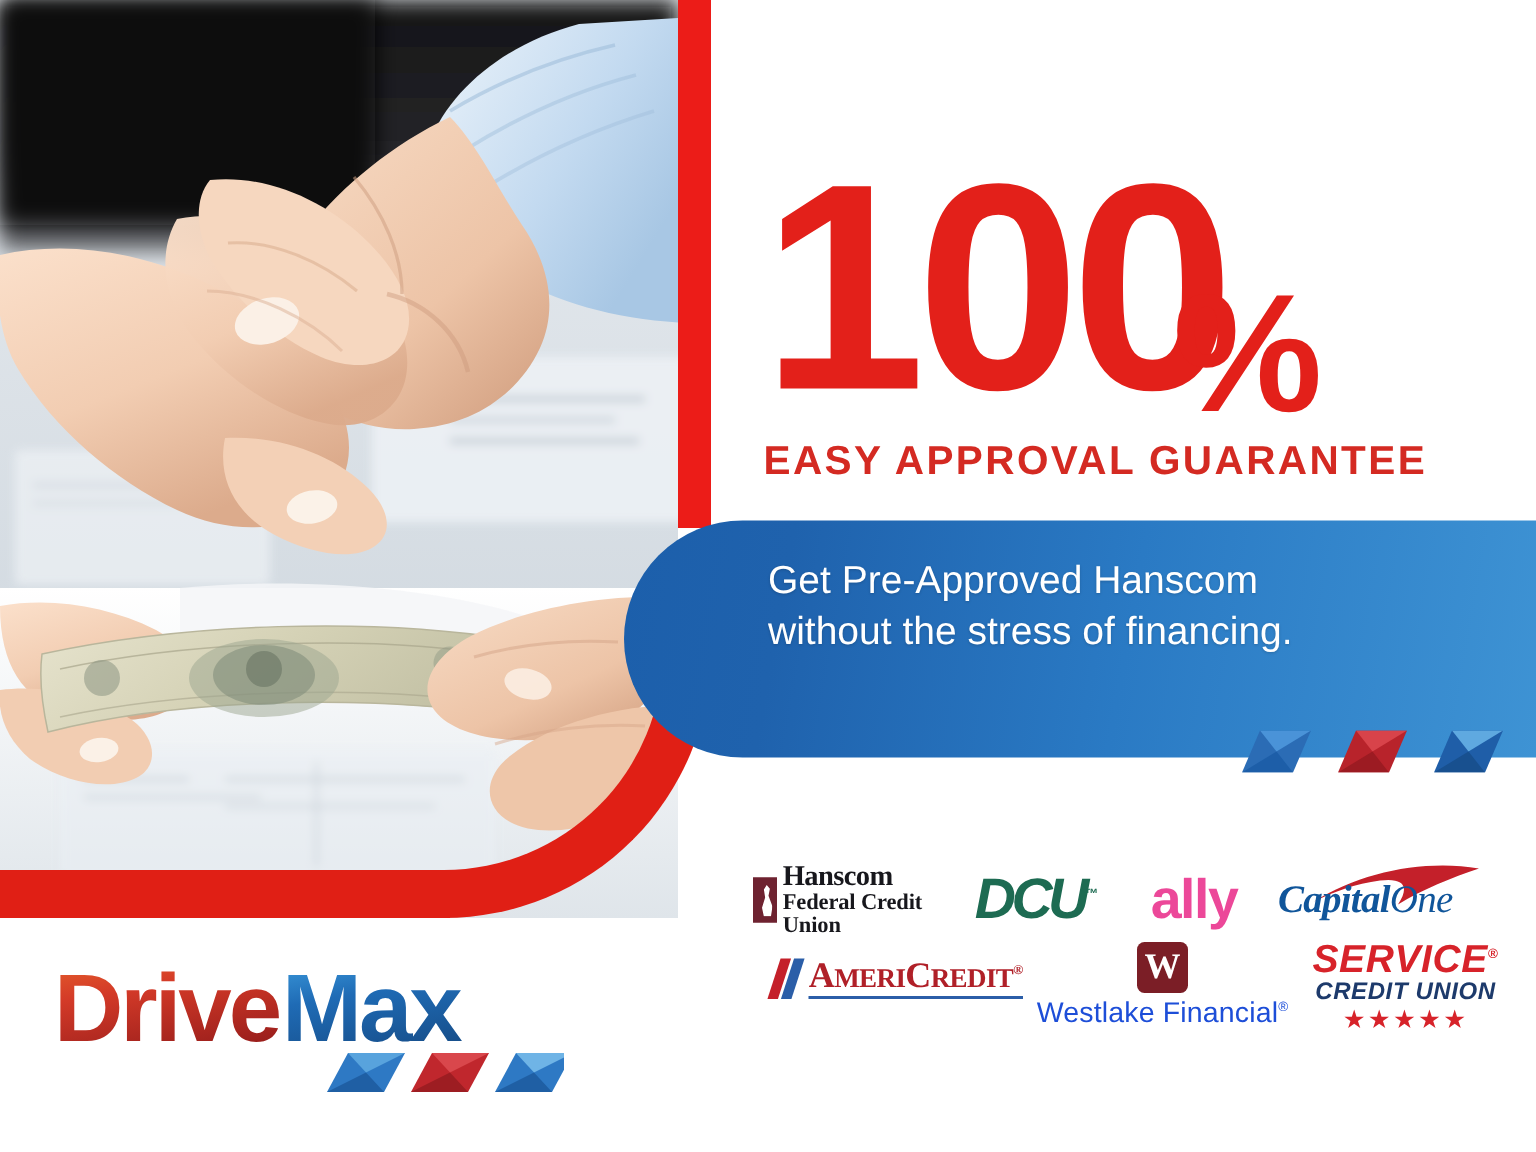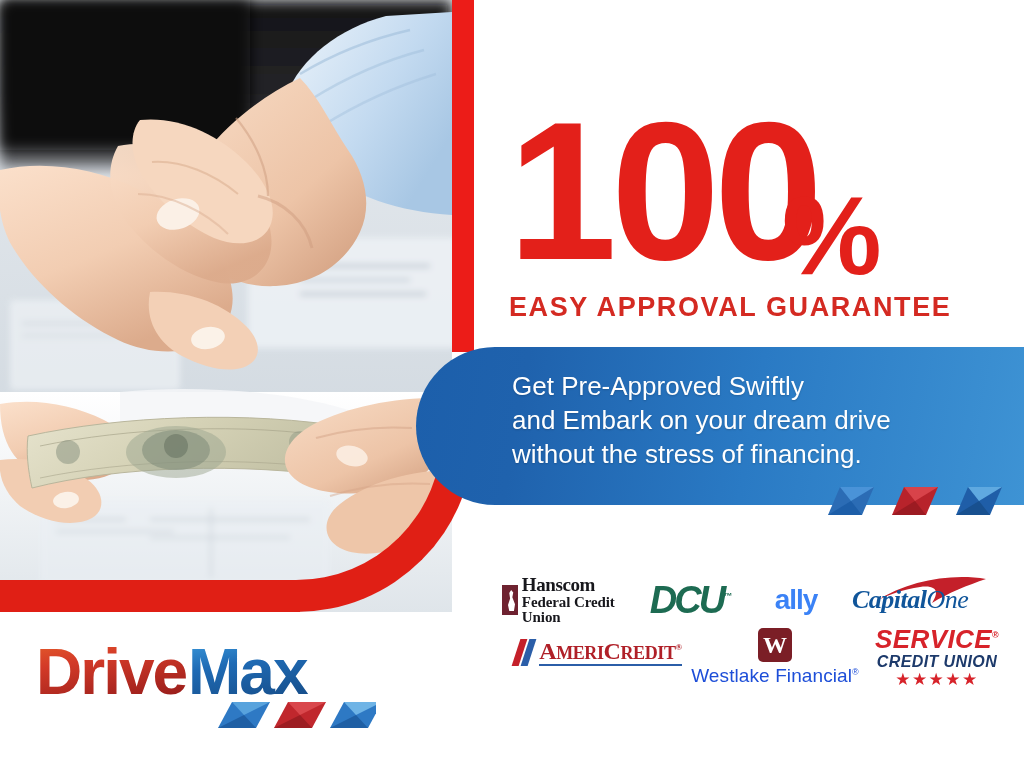--- a/index.html
+++ b/index.html
@@ -212,22 +212,22 @@
     font-style: normal;
     vertical-align: super;
     letter-spacing: 0;
   }
 
   
   .ally { left: 256px; top: 8px; width: 92px; height: 44px; }
   .ally-txt {
     font-family: "Liberation Sans", sans-serif;
     font-weight: bold;
-    font-size: 28px;
-    color: #3b82f6;
+    font-size: 37px;
+    color: #ec4899;
     letter-spacing: -1px;
   }
 
   
   .capone { left: 352px; top: 4px; width: 160px; height: 50px; }
   .capone-wrap { position: relative; width: 152px; height: 48px; }
   .capone-swoosh { position: absolute; left: 24px; top: 0; }
   .capone-txt {
     position: absolute;
     left: 2px; top: 10px;
@@ -477,22 +477,21 @@
   <div class="headline-block">
     <div class="pct-row">
       <span class="pct-number">100</span>
       <span class="pct-sign">%</span>
     </div>
     <div class="headline-sub">EASY APPROVAL GUARANTEE</div>
   </div>
 
   <div class="blue-banner">
     <div class="banner-text">
-      <div>Get Pre-Approved Swiftly</div>
-      <div>and Embark on your dream drive</div>
+      <div>Get Pre-Approved Hanscom</div>
       <div>without the stress of financing.</div>
     </div>
   </div>
 
   <div class="chev-group">
     <div class="chev" style="left:0">
       <svg width="46" height="28" viewBox="0 0 46 28">
         <polygon points="12,0 46,0 34,28 0,28" fill="#2b6cb5"></polygon>
         <polygon points="12,0 46,0 23,14" fill="#4a93d8"></polygon>
         <polygon points="0,28 23,14 34,28" fill="#1d5ea8"></polygon>

